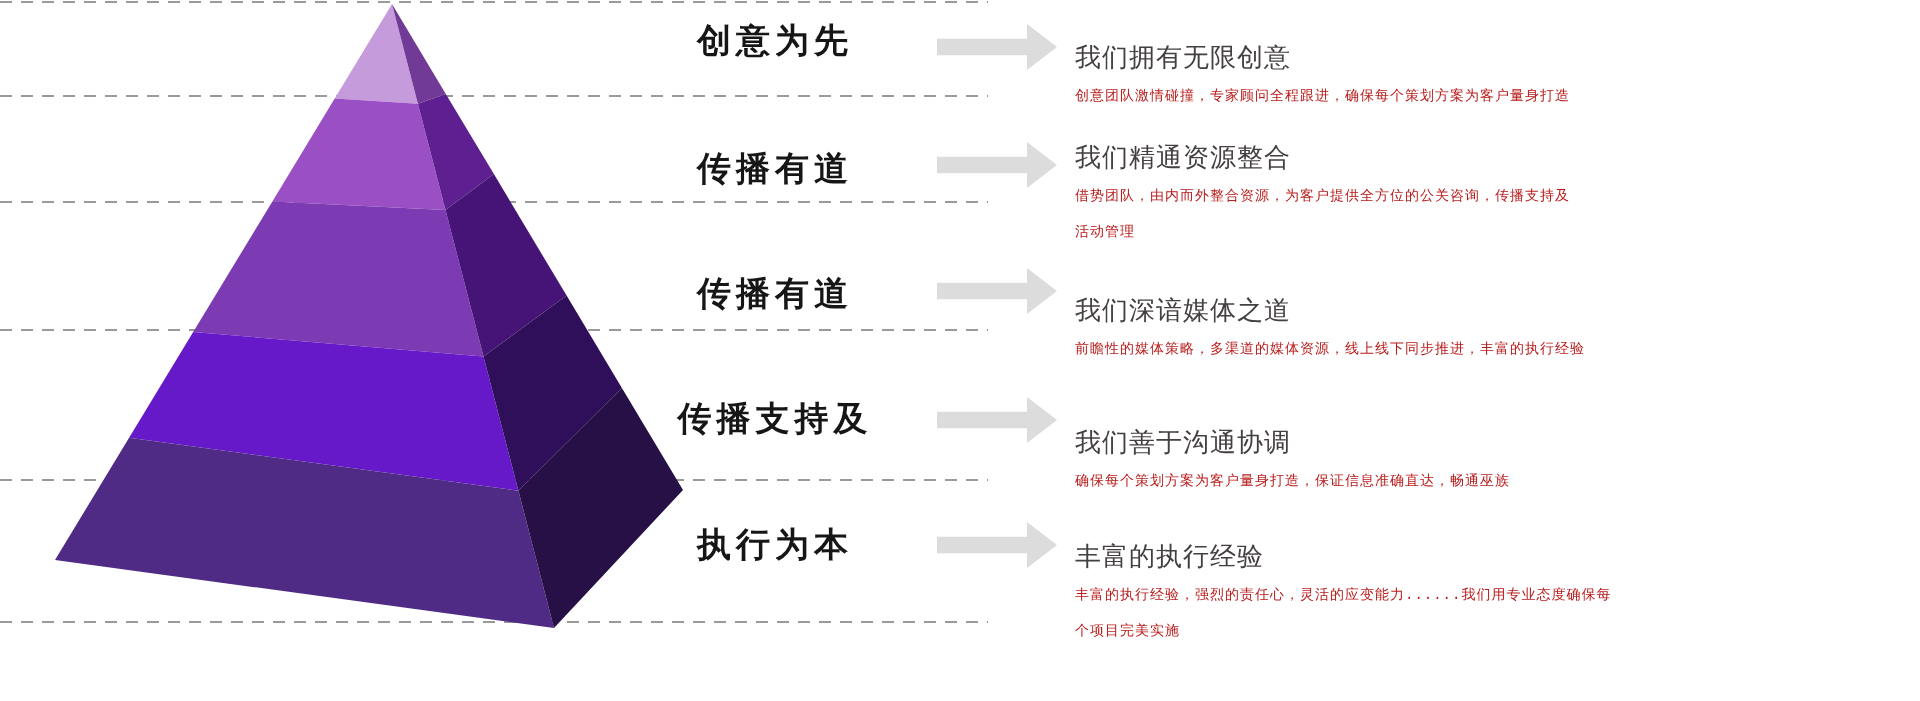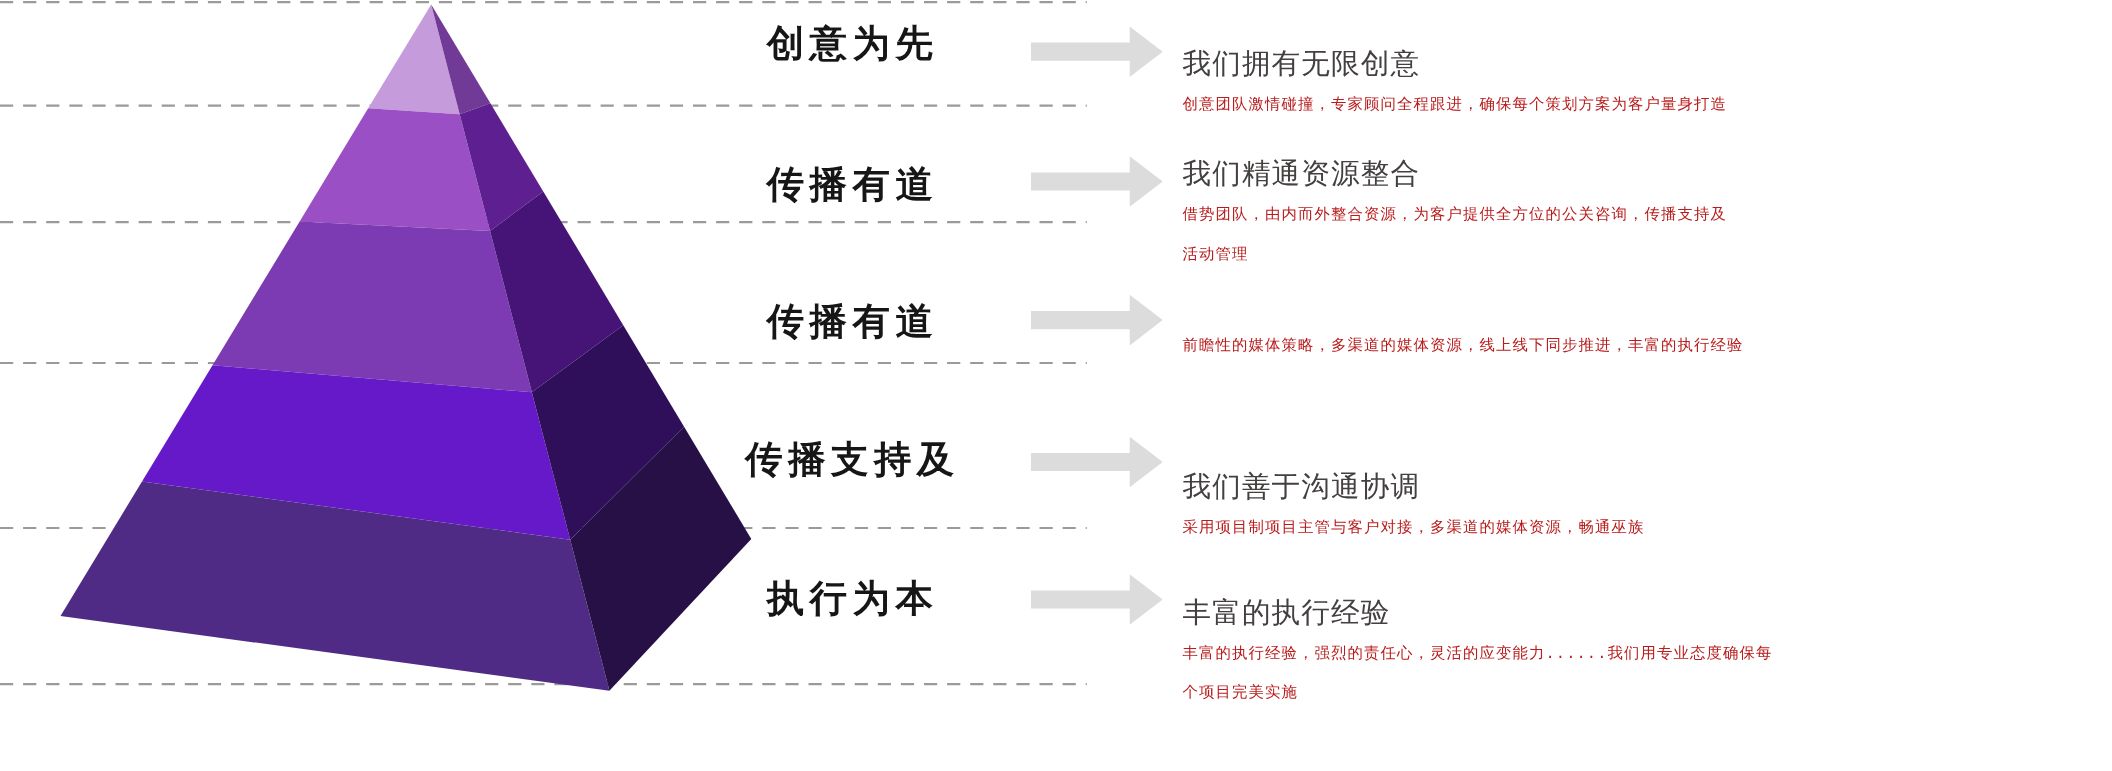--- a/index.html
+++ b/index.html
@@ -65,25 +65,26 @@
   <div class="feature-row" style="top:16px">
     <div class="feature-title">我们拥有无限创意</div>
     <div class="feature-description">创意团队激情碰撞，专家顾问全程跟进，确保每个策划方案为客户量身打造</div>
   </div>
   <div class="feature-row" style="top:116px">
     <div class="feature-title">我们精通资源整合</div>
     <div class="feature-description">借势团队，由内而外整合资源，为客户提供全方位的公关咨询，传播支持及
 活动管理</div>
   </div>
   <div class="feature-row" style="top:269px">
+    <div class="feature-title">我们深谙媒体之道</div>
     <div class="feature-description">前瞻性的媒体策略，多渠道的媒体资源，线上线下同步推进，丰富的执行经验</div>
   </div>
   <div class="feature-row" style="top:401px">
     <div class="feature-title">我们善于沟通协调</div>
-    <div class="feature-description">采用项目制项目主管与客户对接，多渠道的媒体资源，畅通巫族</div>
+    <div class="feature-description">确保每个策划方案为客户量身打造，保证信息准确直达，畅通巫族</div>
   </div>
   <div class="feature-row" style="top:515px">
     <div class="feature-title">丰富的执行经验</div>
     <div class="feature-description">丰富的执行经验，强烈的责任心，灵活的应变能力......我们用专业态度确保每
 个项目完美实施</div>
   </div>
 
 </div>
 
 </body></html>

